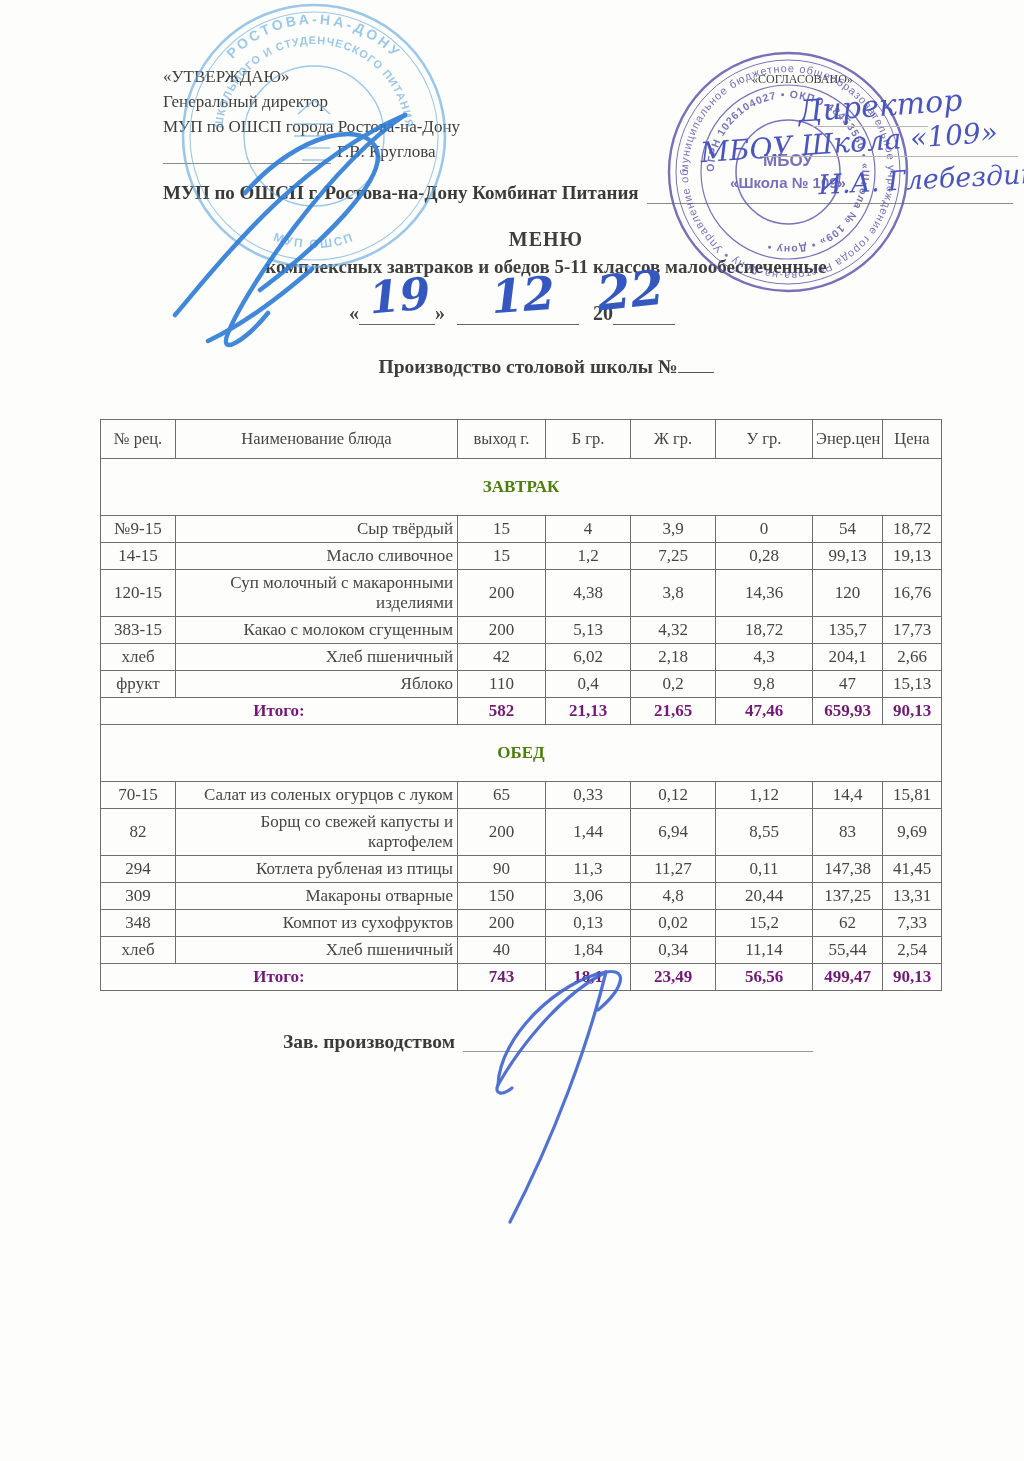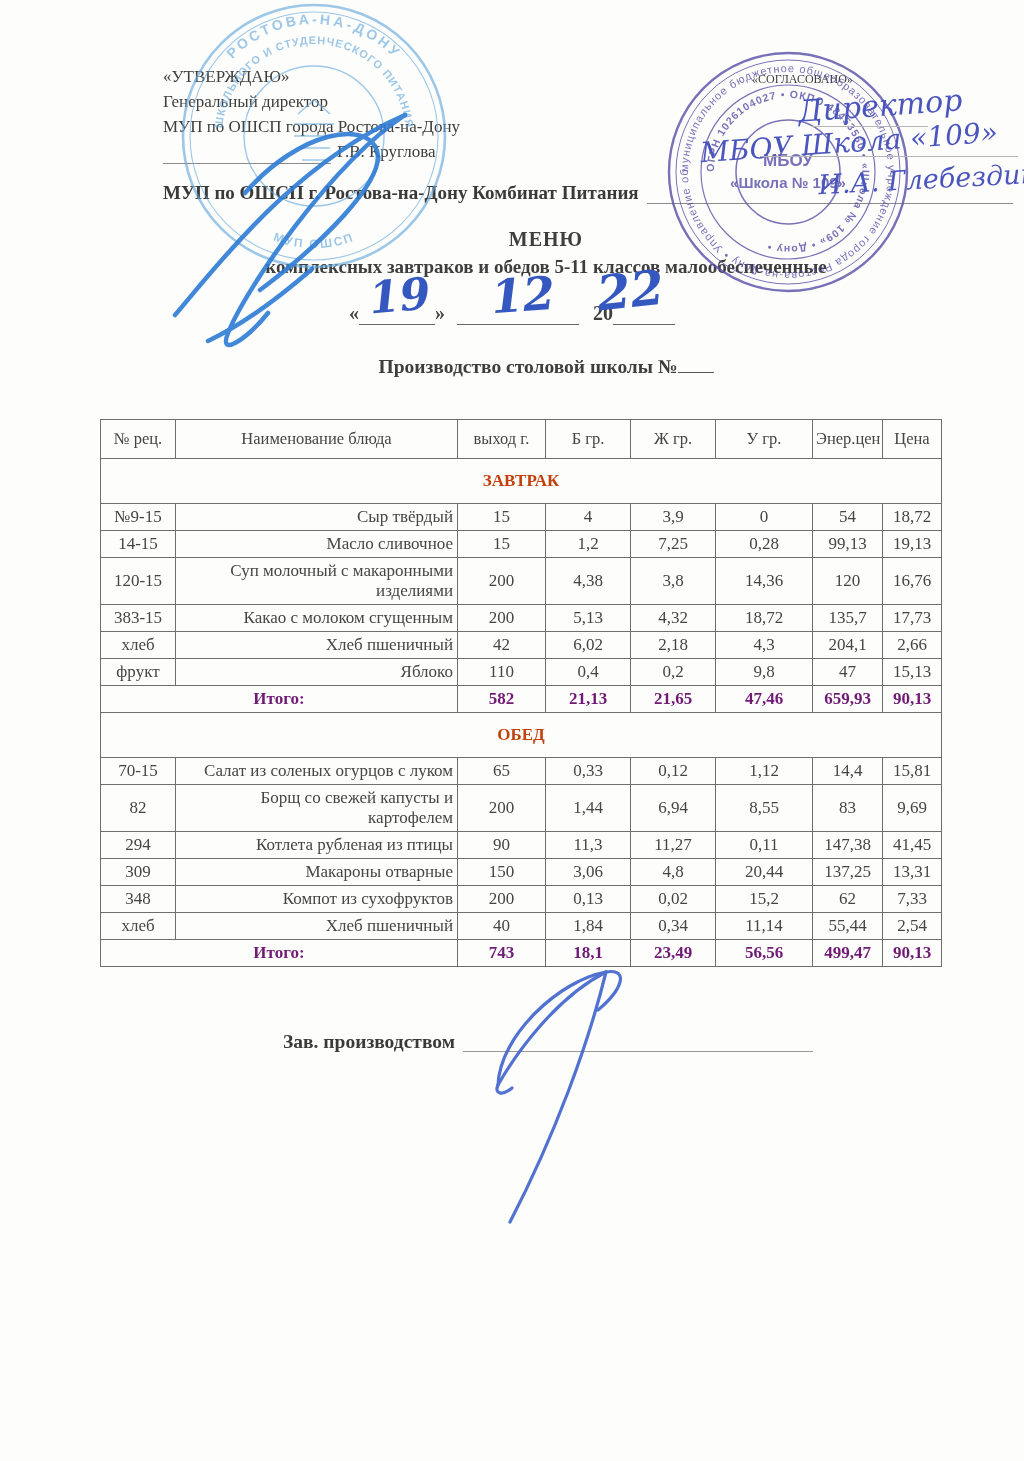--- a/index.html
+++ b/index.html
@@ -41,21 +41,21 @@
   .production-line { top:352px; font-weight:bold; font-size:19.5px; }
   .production-line .uline { width:36px; height:20px; border-bottom:1.5px solid #555; }
 
   
   #menu-table { position:absolute; left:100px; top:419px; width:841px;
                 border-collapse:collapse; table-layout:fixed; color:#454545; }
   #menu-table td { border:1px solid #6e6e6e; font-size:17px; text-align:center;
                    padding:3px 4px; overflow:hidden; }
   #menu-table td.th { font-size:16.5px; padding:9px 3px; }
   #menu-table td.name { text-align:right; padding-left:9px; }
-  #menu-table tr.section td { font-weight:bold; color:#c2410c; padding:12px; }
+  #menu-table tr.section td { font-weight:bold; color:#4d7c0f; padding:18px; }
   #menu-table tr.total td { font-weight:bold; color:#701a75; }
 
   .footer-row { left:283px; top:1031px; width:530px; display:flex; 
                 font-weight:bold; font-size:19.5px; color:#3a3a3a; }
   .footer-row .fill { flex:1; border-bottom:1.3px solid #999; margin-left:8px; height:20px; }
 
   
   .hw { position:absolute; font-style:italic; color:#4a55bd;
         font-family:"DejaVu Serif", serif; white-space:nowrap; }
   .hw1 { left:798px; top:88px;  font-size:30px; transform:rotate(-4deg); }

